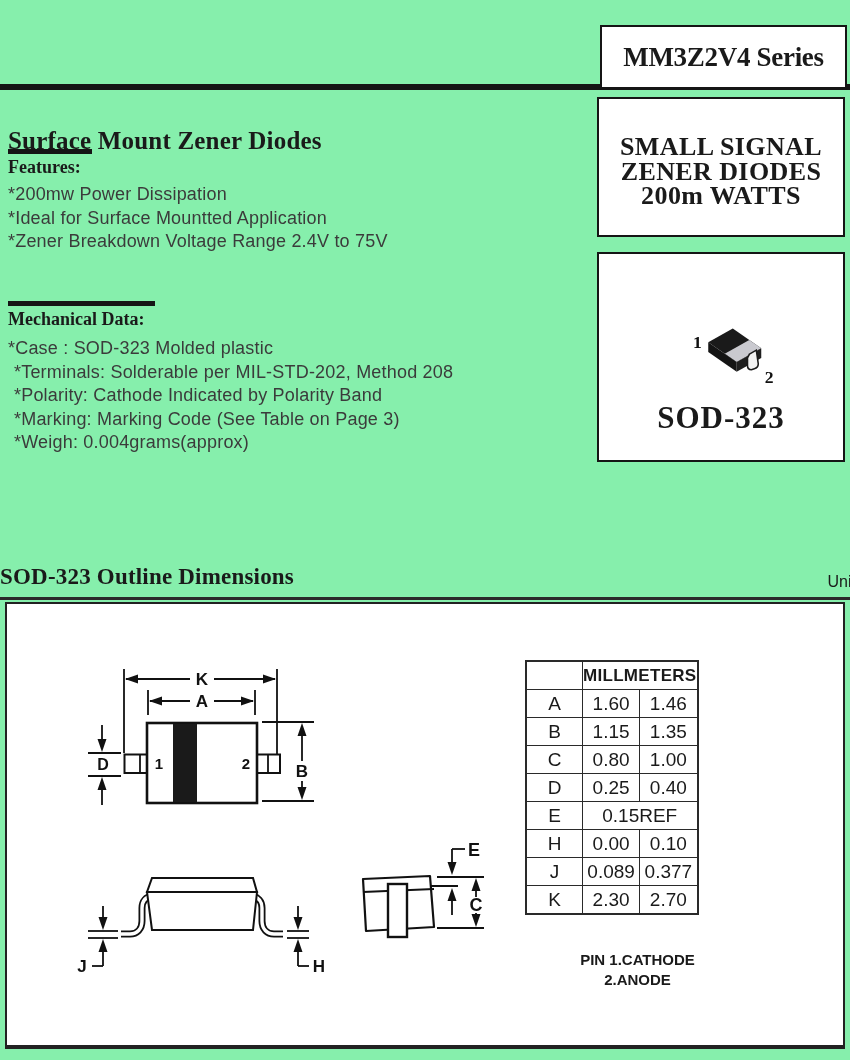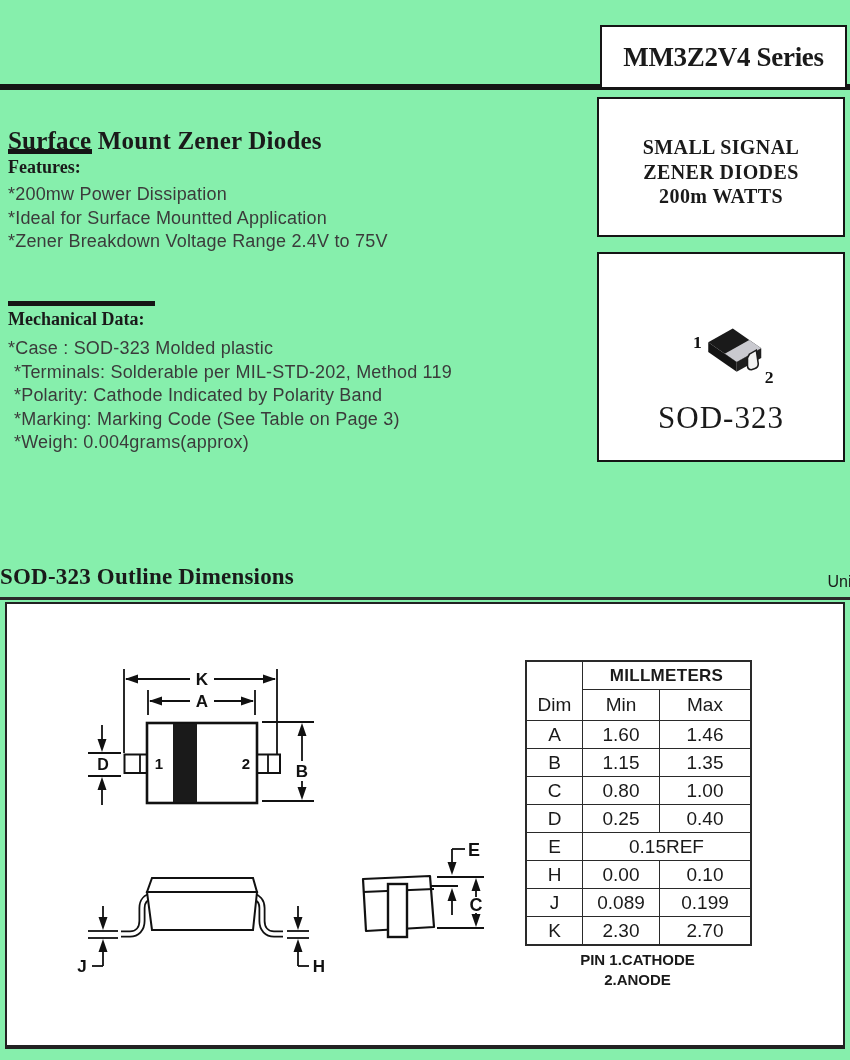--- a/index.html
+++ b/index.html
@@ -24,25 +24,25 @@
   .mech-heading{left:8px;top:309px;}
 
   .bullet-list{left:8px;font-size:18px;line-height:23.5px;color:#3b3b3b;letter-spacing:0.2px;}
   .features-list{top:183px;}
   .mech-list{top:337px;}
   .bullet-list div.ind{padding-left:6px;}
 
   
   .panel{border:2.2px solid #151515;background:#fff;}
   .signal-box{left:597px;top:97px;width:244px;height:136px;text-align:center;}
-  .signal-text{margin-top:36px;font-weight:bold;font-size:20px;line-height:24.5px;letter-spacing:0.4px;}
+  .signal-text{margin-top:36px;font-weight:bold;font-size:26px;line-height:24.5px;letter-spacing:0.4px;}
   .package-box{left:597px;top:252px;width:244px;height:206px;}
   .package-svg{position:absolute;left:0;top:0;}
   .package-name{position:absolute;left:0;top:146px;width:100%;text-align:center;
-                font-weight:normal;font-size:31px;letter-spacing:1px;}
+                font-weight:bold;font-size:31px;letter-spacing:1px;}
 
   
   .outline-heading{left:0;top:564px;font-weight:bold;font-size:23px;letter-spacing:0.2px;}
   .unit-label{right:7px;top:573px;font-size:16px;}
   .section-rule{left:0;top:597px;width:850px;height:2.5px;background:#2a2a2a;}
   .outline-box{left:5px;top:602px;width:836px;height:441px;border:2.2px solid #222;border-bottom:4px solid #222;background:#fff;}
   .outline-svg{left:6px;top:603px;z-index:1;}
 
   
   .dims-table{left:525px;top:660px;border-collapse:collapse;table-layout:fixed;z-index:2;
@@ -77,21 +77,21 @@
   <div class="abs bullet-list features-list">
     <div>*200mw Power Dissipation</div>
     <div>*Ideal for Surface Mountted Application</div>
     <div>*Zener Breakdown Voltage Range 2.4V to 75V</div>
   </div>
 
   <div class="abs mini-bar mech-bar"></div>
   <div class="abs serif sub-heading mech-heading">Mechanical Data:</div>
   <div class="abs bullet-list mech-list">
     <div>*Case : SOD-323 Molded plastic</div>
-    <div class="ind">*Terminals: Solderable per MIL-STD-202, Method 119</div>
+    <div class="ind">*Terminals: Solderable per MIL-STD-202, Method 208</div>
     <div class="ind">*Polarity: Cathode Indicated by Polarity Band</div>
     <div class="ind">*Marking: Marking Code (See Table on Page 3)</div>
     <div class="ind">*Weigh: 0.004grams(approx)</div>
   </div>
 
   <div class="abs panel signal-box">
     <div class="serif signal-text">
       <div>SMALL SIGNAL</div>
       <div>ZENER DIODES</div>
       <div>200m WATTS</div>
@@ -214,25 +214,20 @@
     <text x="468" y="253" font-size="18" text-anchor="middle">E</text>
     <text x="470" y="308" font-size="18" text-anchor="middle">C</text>
   </svg>
 
   <table class="abs dims-table">
     <tbody>
         <tr>
       <td class="c1 corner"></td>
       <td class="c2 grp" colspan="2">MILLMETERS</td>
     </tr>
-    <tr class="subhdr">
-      <td class="c1">Dim</td>
-      <td class="c2">Min</td>
-      <td class="c3">Max</td>
-    </tr>
     <tr>
       <td>A</td>
       <td>1.60</td>
       <td>1.46</td>
     </tr>
     <tr>
       <td>B</td>
       <td>1.15</td>
       <td>1.35</td>
     </tr>
@@ -251,21 +246,21 @@
       <td colspan="2">0.15REF</td>
     </tr>
     <tr>
       <td>H</td>
       <td>0.00</td>
       <td>0.10</td>
     </tr>
     <tr>
       <td>J</td>
       <td>0.089</td>
-      <td>0.199</td>
+      <td>0.377</td>
     </tr>
     <tr>
       <td>K</td>
       <td>2.30</td>
       <td>2.70</td>
     </tr>
   </tbody>
     </table>
 
   <div class="abs pin-note">

